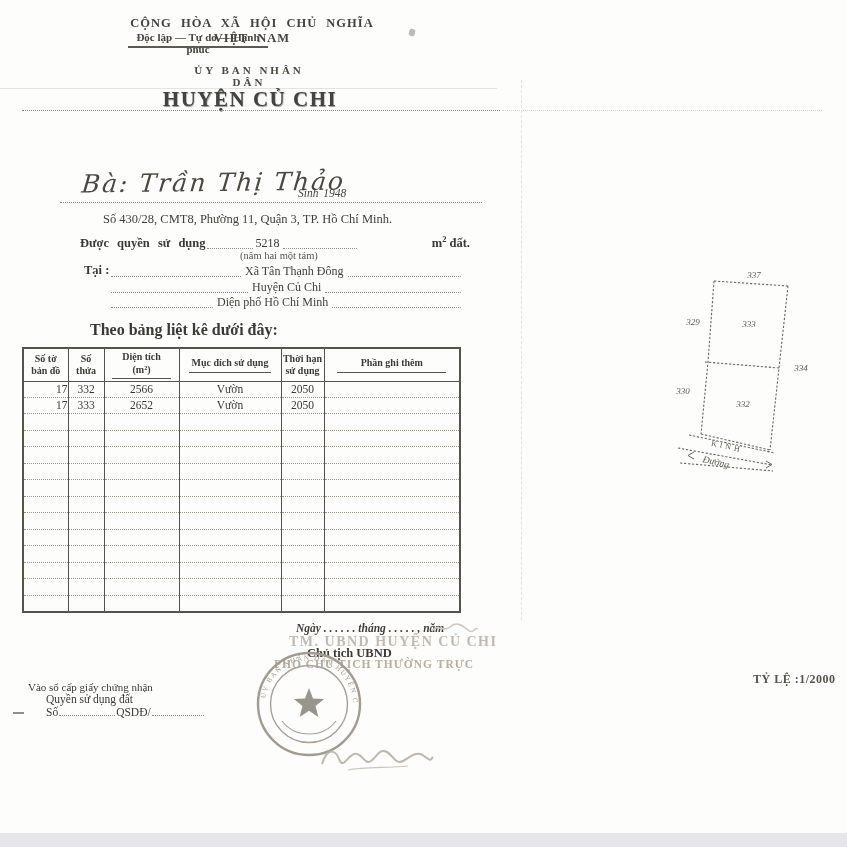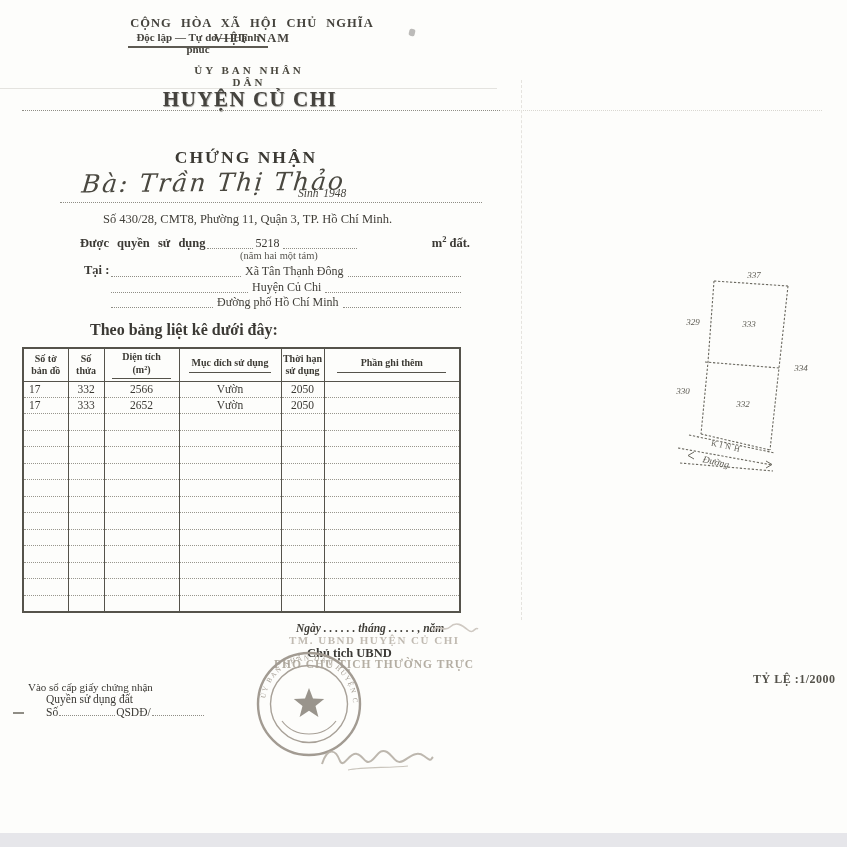--- a/index.html
+++ b/index.html
@@ -43,26 +43,26 @@
   .f133{width:130px;} .f140{width:137px;} .f105{width:102px;} .flx{flex:1;}
   .table-intro{left:90px;top:321px;font-size:16px;font-weight:bold;}
   
   .tbl-wrap{left:22px;top:347px;}
   table.land{border-collapse:collapse;table-layout:fixed;width:437px;border:2px solid #55534b;}
   table.land th{border:1.6px solid #55534b;font-size:10px;font-weight:bold;line-height:1.25;
                 padding:2px 1px;color:#3c3a34;vertical-align:middle;height:26px;}
   table.land td{border-left:1.6px solid #55534b;border-right:1.6px solid #55534b;
                 border-bottom:1.3px dotted #98968d;font-size:11.5px;height:15px;line-height:15px;
                 padding:0;text-align:center;color:#3a3833;overflow:hidden;white-space:nowrap;}
-  table.land tr.data-row td:first-child{text-align:left;padding-left:5px;}
+  table.land tr.data-row td:first-child{text-align:right;padding-left:5px;}
   table.land tr.empty-row td{height:15.5px;}
   .hdr-rule{width:82%;margin:2px auto 0;border-bottom:1.1px solid #55534b;height:0;}
   
   .date-line{left:296px;top:622px;font-size:11.5px;font-style:italic;font-weight:bold;color:#403e38;white-space:nowrap;}
-  .behalf{left:289px;top:634px;font-size:11px;font-weight:bold;letter-spacing:1.5px;color:#c0bab1;white-space:nowrap;}
+  .behalf{left:289px;top:634px;font-size:14px;font-weight:bold;letter-spacing:1.5px;color:#c0bab1;white-space:nowrap;}
   .chairman{left:307px;top:646px;font-size:12.5px;font-weight:bold;color:#3b3935;white-space:nowrap;}
   .deputy{left:274px;top:658px;font-size:11.5px;font-weight:bold;letter-spacing:1px;color:#b4aea3;white-space:nowrap;}
   
   .reg1{left:28px;top:681px;font-size:11px;}
   .reg2{left:46px;top:693px;font-size:11.5px;}
   .reg3{left:46px;top:705px;font-size:11.5px;display:flex;align-items:flex-end;width:210px;}
   .reg3 .d1{width:56px;} .reg3 .d2{width:52px;}
   .margin-dash{left:13px;top:712px;width:11px;height:2px;background:#8f8d85;}
   .scale{left:753px;top:672px;font-size:12px;font-weight:bold;letter-spacing:0.5px;color:#55534c;white-space:nowrap;}
   
@@ -81,21 +81,20 @@
   <div class="abs nation">CỘNG HÒA XÃ HỘI CHỦ NGHĨA VIỆT NAM</div>
   <div class="abs motto">Độc lập — Tự do — Hạnh phúc</div>
   <div class="abs motto-line"></div>
   <div class="abs committee">ỦY BAN NHÂN DÂN</div>
   <div class="abs faint-hline"></div>
   <div class="abs district">HUYỆN CỦ CHI</div>
   <div class="abs hdr-dotline dots-strong"></div>
   <div class="abs hdr-dotline2 dots-faint"></div>
   <div class="abs top-dot"></div>
 
-  <div class="abs doc-title">CHỨNG NHẬN</div>
 
   <div class="abs holder-name">Bà: Trần Thị Thảo</div>
   <div class="abs birth">Sinh 1948</div>
   <div class="abs name-dotline dots-strong"></div>
   <div class="abs address">Số 430/28, CMT8, Phường 11, Quận 3, TP. Hồ Chí Minh.</div>
 
   <div class="abs grant-row">
     <span class="lbl">Được quyền sử dụng</span>
     <span class="fill w48"></span>
     <span class="num">5218</span>
@@ -111,21 +110,21 @@
     <span class="txt">Xã Tân Thạnh Đông</span>
     <span class="fill flx"></span>
   </div>
   <div class="abs loc-row locB">
     <span class="fill f140"></span>
     <span class="txt">Huyện Củ Chi</span>
     <span class="fill flx"></span>
   </div>
   <div class="abs loc-row locC">
     <span class="fill f105"></span>
-    <span class="txt">Đường phố Hồ Chí Minh</span>
+    <span class="txt">Diện phố Hồ Chí Minh</span>
     <span class="fill flx"></span>
   </div>
 
   <div class="abs table-intro">Theo bảng liệt kê dưới đây:</div>
 
   <div class="abs tbl-wrap">
     <table class="land">
       <colgroup>
         <col style="width:45px">
           <col style="width:36px">

